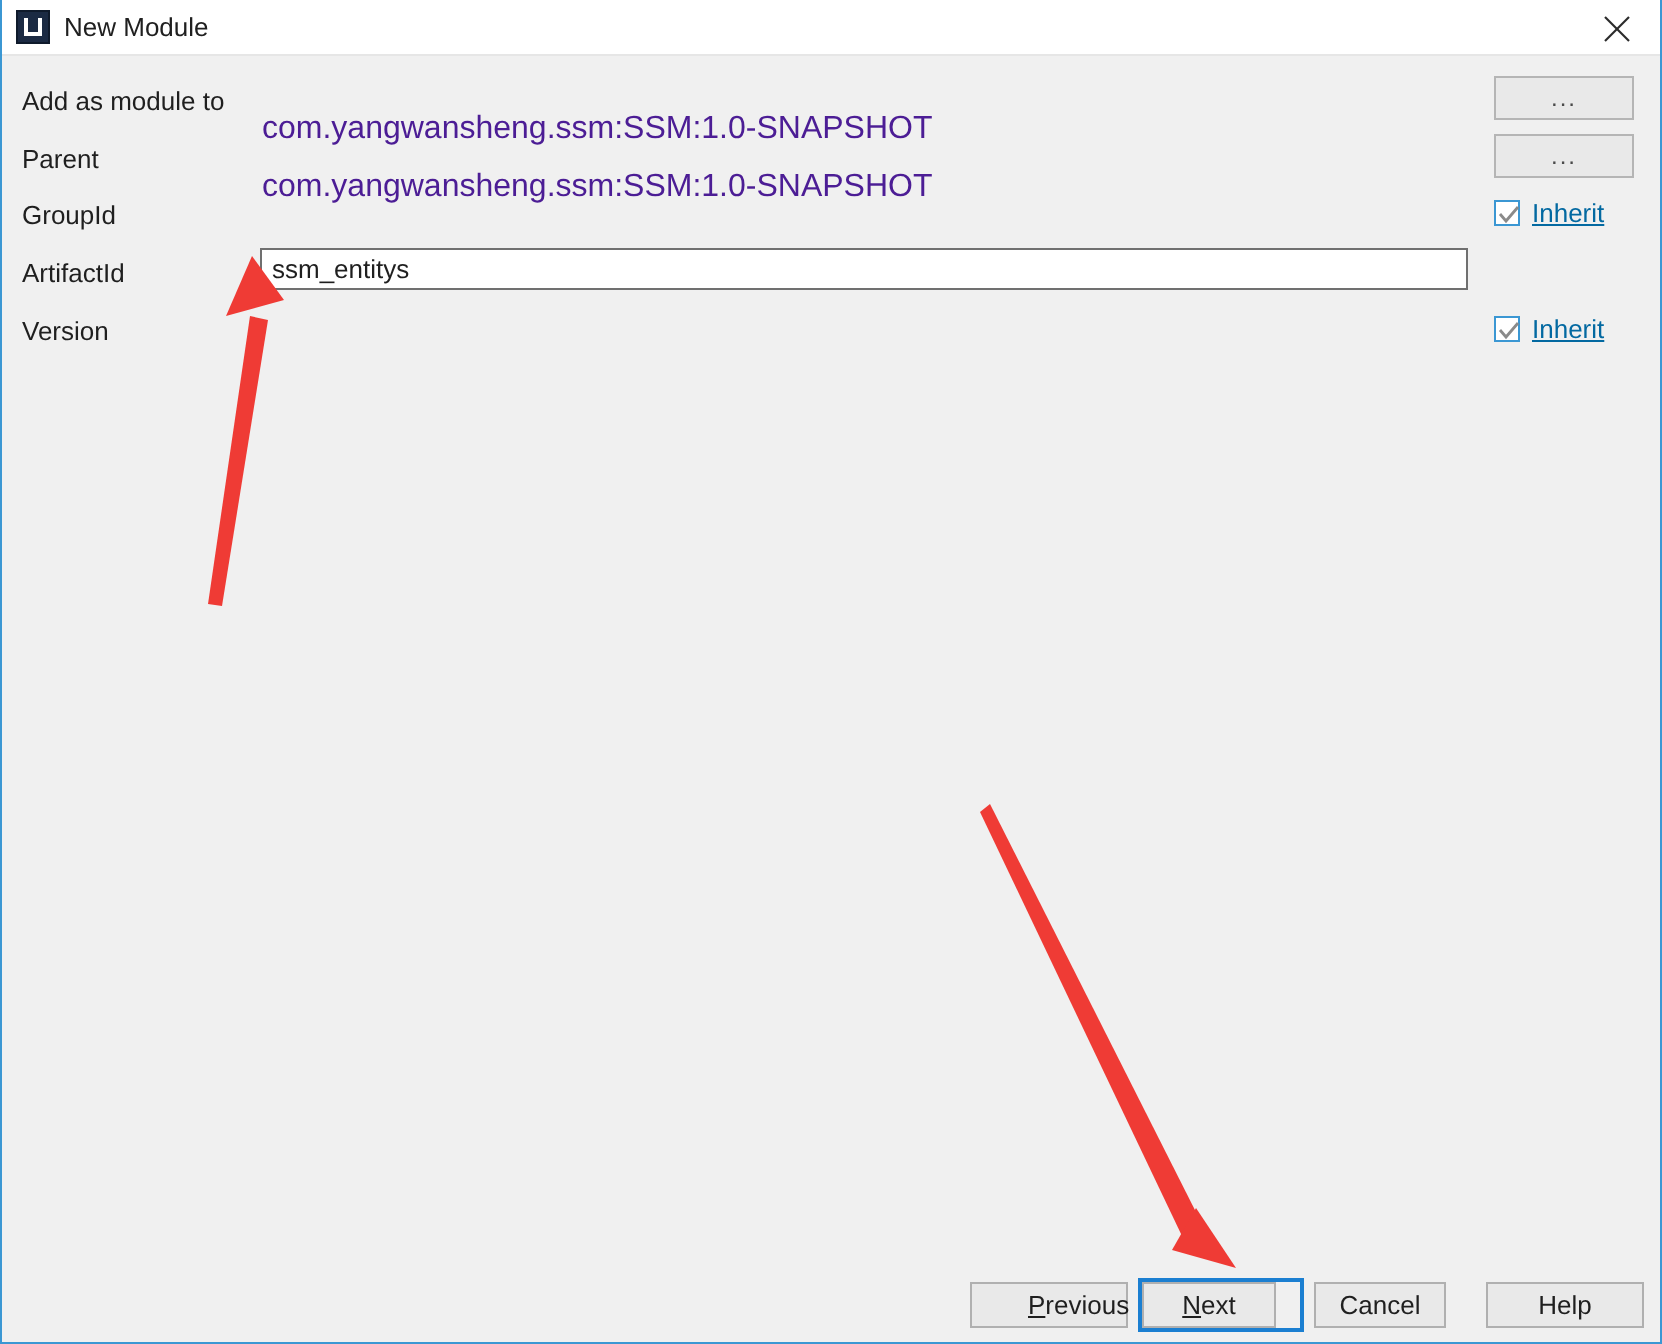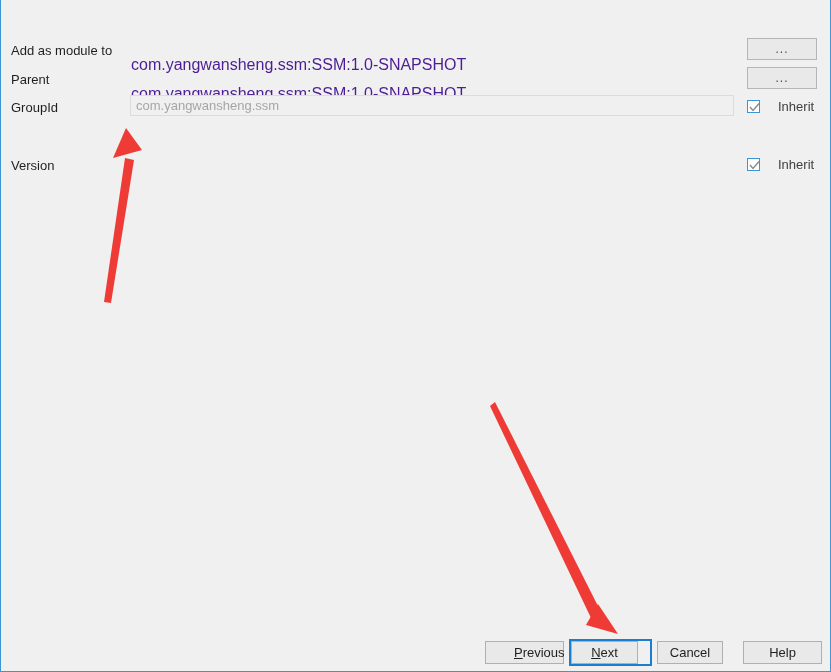--- a/index.html
+++ b/index.html
@@ -142,24 +142,25 @@
   .cb {
     position: relative;
     width: 13px; height: 13px;
     box-sizing: border-box;
     background: #ffffff;
     border: 1px solid #3b97d3;
     flex: 0 0 auto;
   }
   .cb svg { position: absolute; left: 1px; top: 1px; }
   .inherit-label {
-    margin-left: 18px;
-    font-size: 13px;
-    color: #404040;
-    white-space: nowrap;
+    margin-left: 6px;
+    font-size: 13px;
+    color: #0369a1;
+    white-space: nowrap;
+    text-decoration: underline;
   }
 
   
   .btn {
     position: absolute;
     top: 641px;
     height: 23px;
     box-sizing: border-box;
     background: #e9e9e9;
     border: 1px solid #b0b0b0;
@@ -190,46 +191,63 @@
     left: 0; top: 0;
     width: 831px; height: 672px;
     pointer-events: none;
   }
 </style>
 </head>
 <body>
 
 <div id="window">
 
+  <div id="titlebar">
+    <div id="title-icon">
+      <div class="ij-g ij-bar-left"></div>
+      <div class="ij-g ij-bar-right"></div>
+      <div class="ij-g ij-foot"></div>
+    </div>
+    <div id="title-text">New Module</div>
+    <div id="close-btn">
+      <svg width="13" height="13" viewBox="0 0 13 13" aria-hidden="true">
+        <line x1="0.5" y1="0.5" x2="12.5" y2="12.5" stroke="#2b2b2b" stroke-width="1.1"></line>
+        <line x1="12.5" y1="0.5" x2="0.5" y2="12.5" stroke="#2b2b2b" stroke-width="1.1"></line>
+      </svg>
+    </div>
+  </div>
 
   <div class="row" style="top:38px;">
     <div class="row-label">Add as module to</div>
     <div class="row-value-static">com.yangwansheng.ssm:SSM:1.0-SNAPSHOT</div>
     <div class="ellipsis-btn">...</div>
   </div>
 
   <div class="row" style="top:67px;">
     <div class="row-label">Parent</div>
     <div class="row-value-static">com.yangwansheng.ssm:SSM:1.0-SNAPSHOT</div>
     <div class="ellipsis-btn">...</div>
   </div>
 
   <div class="row" style="top:95px;">
     <div class="row-label">GroupId</div>
-    <input class="field disabled" type="text" disabled="" value="com.yangwansheng.ssm" style="">
     <div class="inherit-wrap">
       <span class="cb">
         <svg width="11" height="11" viewBox="0 0 11 11" aria-hidden="true">
           <polyline points="1,5 4,8.5 10,1.5" fill="none" stroke="#8a8a8a" stroke-width="1.4"></polyline>
         </svg>
       </span>
       <span class="inherit-label">Inherit</span>
     </div>
   </div>
 
+  <div class="row" style="top:124px;">
+    <div class="row-label">ArtifactId</div>
+    <input class="field active" type="text" value="ssm_entitys" style="">
+  </div>
 
   <div class="row" style="top:153px;padding-left:20px;">
     <div class="row-label">Version</div>
     <div class="inherit-wrap">
       <span class="cb">
         <svg width="11" height="11" viewBox="0 0 11 11" aria-hidden="true">
           <polyline points="1,5 4,8.5 10,1.5" fill="none" stroke="#8a8a8a" stroke-width="1.4"></polyline>
         </svg>
       </span>
       <span class="inherit-label">Inherit</span>

